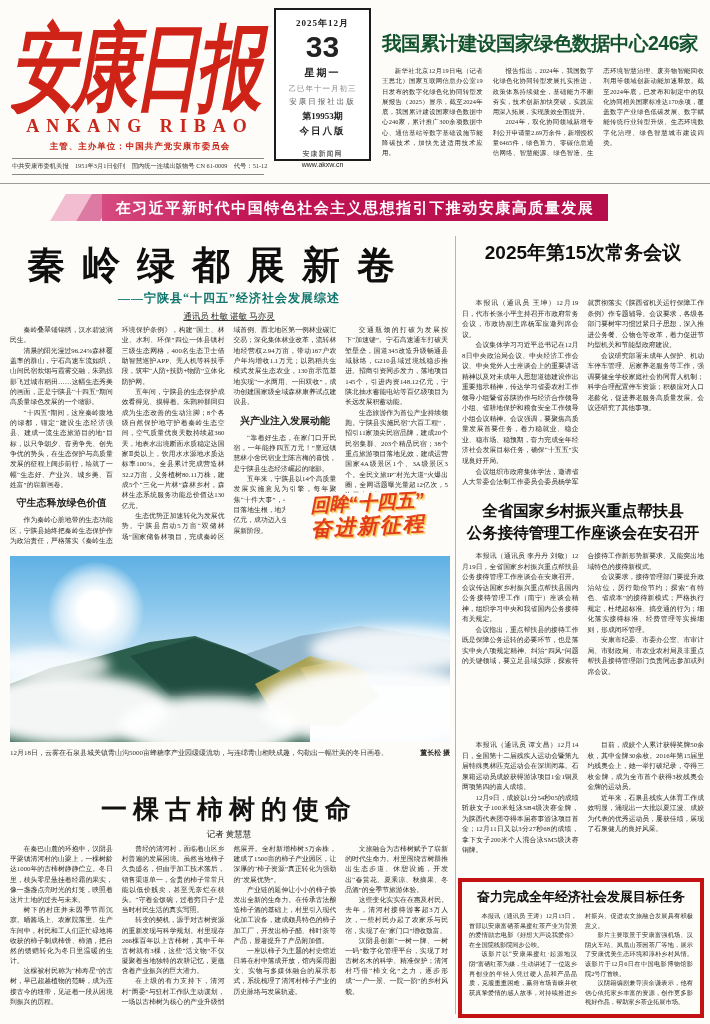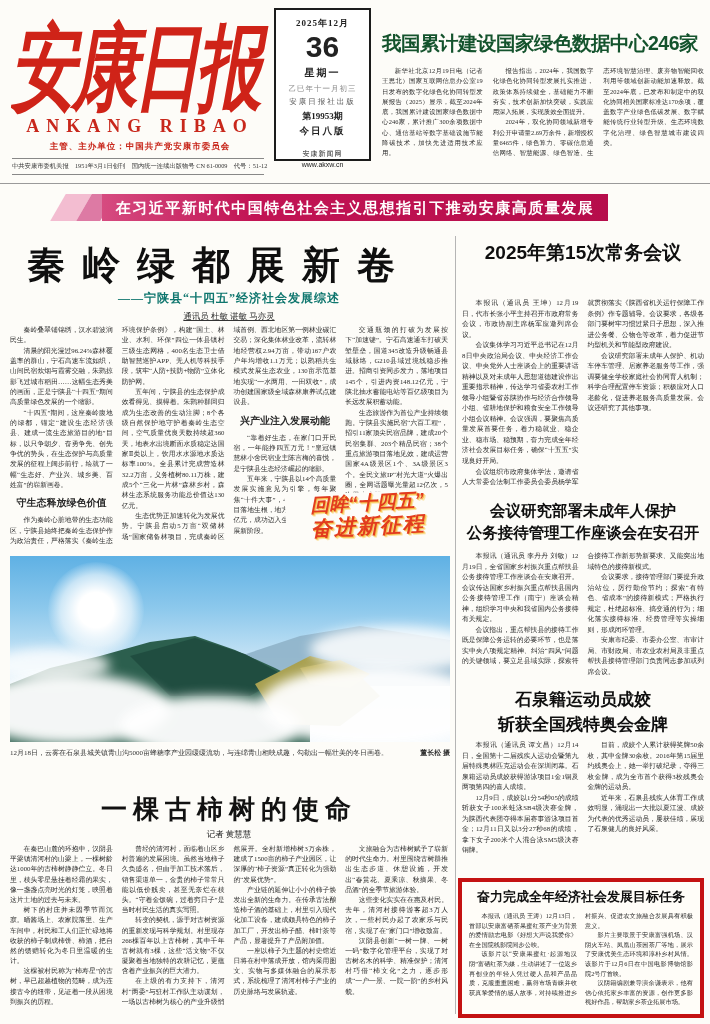--- a/index.html
+++ b/index.html
@@ -164,21 +164,21 @@
 
 <div class="page">
 
   <div class="calligraphy">安康日报</div>
   <div class="pinyin">ANKANG RIBAO</div>
   <div class="sponsor">主管、主办单位：中国共产党安康市委员会</div>
   <div class="founding">中共安康市委机关报　1951年3月1日创刊　国内统一连续出版物号 CN 61-0009　代号：51-12</div>
 
   <div class="datebox">
     <div class="db-ym">2025年12月</div>
-    <div class="db-day">36</div>
+    <div class="db-day">33</div>
     <div class="db-week">星期一</div>
     <div class="db-lunar">乙巳年十一月初三</div>
     <div class="db-pub">安康日报社出版</div>
     <div class="db-issue">第19953期</div>
     <div class="db-ed">今日八版</div>
     <div class="db-site">安康新闻网</div>
     <div class="db-url">www.akxw.cn</div>
   </div>
 
   <div class="tr-wrap">
@@ -264,34 +264,30 @@
     <div>2025年第15次常务会议</div>
   </div>
   <div class="colbody gov-body">
     <p>本报讯（通讯员 王坤）12月19日，代市长张小平主持召开市政府常务会议，市政协副主席杨军应邀列席会议。</p>
     <p>会议集体学习习近平总书记在12月8日中央政治局会议、中央经济工作会议、中央党外人士座谈会上的重要讲话精神以及对未成年人思想道德建设作出重要指示精神，传达学习省委农村工作领导小组暨省苏陕协作与经济合作领导小组、省耕地保护和粮食安全工作领导小组会议精神。会议强调，要聚焦高质量发展首要任务，着力稳就业、稳企业、稳市场、稳预期，奋力完成全年经济社会发展目标任务，确保“十五五”实现良好开局。</p>
     <p>会议组织市政府集体学法，邀请省人大常委会法制工作委员会委员杨学军就贯彻落实《陕西省机关运行保障工作条例》作专题辅导。会议要求，各级各部门要树牢习惯过紧日子思想，深入推进公务餐、公物仓等改革，着力促进节约型机关和节能型政府建设。</p>
     <p>会议研究部署未成年人保护、机动车停车管理、居家养老服务等工作，强调要健全学校家庭社会协同育人机制；科学合理配置停车资源；积极应对人口老龄化，促进养老服务高质量发展。会议还研究了其他事项。</p>
   </div>
 
   <div class="r-hl recep-hl">
-    <div>会议研究部署未成年人保护</div>
+    <div>全省国家乡村振兴重点帮扶县</div>
     <div>公务接待管理工作座谈会在安召开</div>
   </div>
   <div class="colbody recep-body">
     <p>本报讯（通讯员 李丹丹 刘敏）12月19日，全省国家乡村振兴重点帮扶县公务接待管理工作座谈会在安康召开。会议传达国家乡村振兴重点帮扶县国内公务接待管理工作（南宁）座谈会精神，组织学习中央和我省国内公务接待有关规定。</p>
     <p>会议指出，重点帮扶县的接待工作既是保障公务运转的必要环节，也是落实中央八项规定精神、纠治“四风”问题的关键领域，要立足县域实际，探索符合接待工作新形势新要求、又能突出地域特色的接待新模式。</p>
     <p>会议要求，接待管理部门要提升政治站位，厉行勤俭节约；探索“有特色、省成本”的接待新模式；严格执行规定，杜绝超标准、搞变通的行为；细化落实接待标准、经费管理等实操细则，形成闭环管理。</p>
     <p>安康市纪委、市委办公室、市审计局、市财政局、市农业农村局及非重点帮扶县接待管理部门负责同志参加或列席会议。</p>
   </div>
 
-  <div class="r-hl ath-hl">
-    <div>石泉籍运动员成姣</div>
-    <div>斩获全国残特奥会金牌</div>
-  </div>
   <div class="colbody ath-body">
     <p>本报讯（通讯员 谭文昌）12月14日，全国第十二届残疾人运动会暨第九届特殊奥林匹克运动会在深圳闭幕。石泉籍运动员成姣获得游泳项目1金1铜及两项第四的喜人成绩。</p>
     <p>12月9日，成姣以1分54秒05的成绩斩获女子100米蛙泳SB4级决赛金牌，为陕西代表团夺得本届赛事游泳项目首金；12月11日又以3分27秒68的成绩，拿下女子200米个人混合泳SM5级决赛铜牌。</p>
     <p>目前，成姣个人累计获得奖牌50余枚，其中金牌30余枚。2016年第15届里约残奥会上，她一举打破纪录，夺得三枚金牌，成为全市首个获得3枚残奥会金牌的运动员。</p>
     <p>近年来，石泉县残疾人体育工作成效明显，涌现出一大批以夏江波、成姣为代表的优秀运动员，屡获佳绩，展现了石泉健儿的良好风采。</p>
   </div>
 
   <div class="movie-box">
     <div class="movie-hl">奋力完成全年经济社会发展目标任务</div>
     <div class="movie-body">

